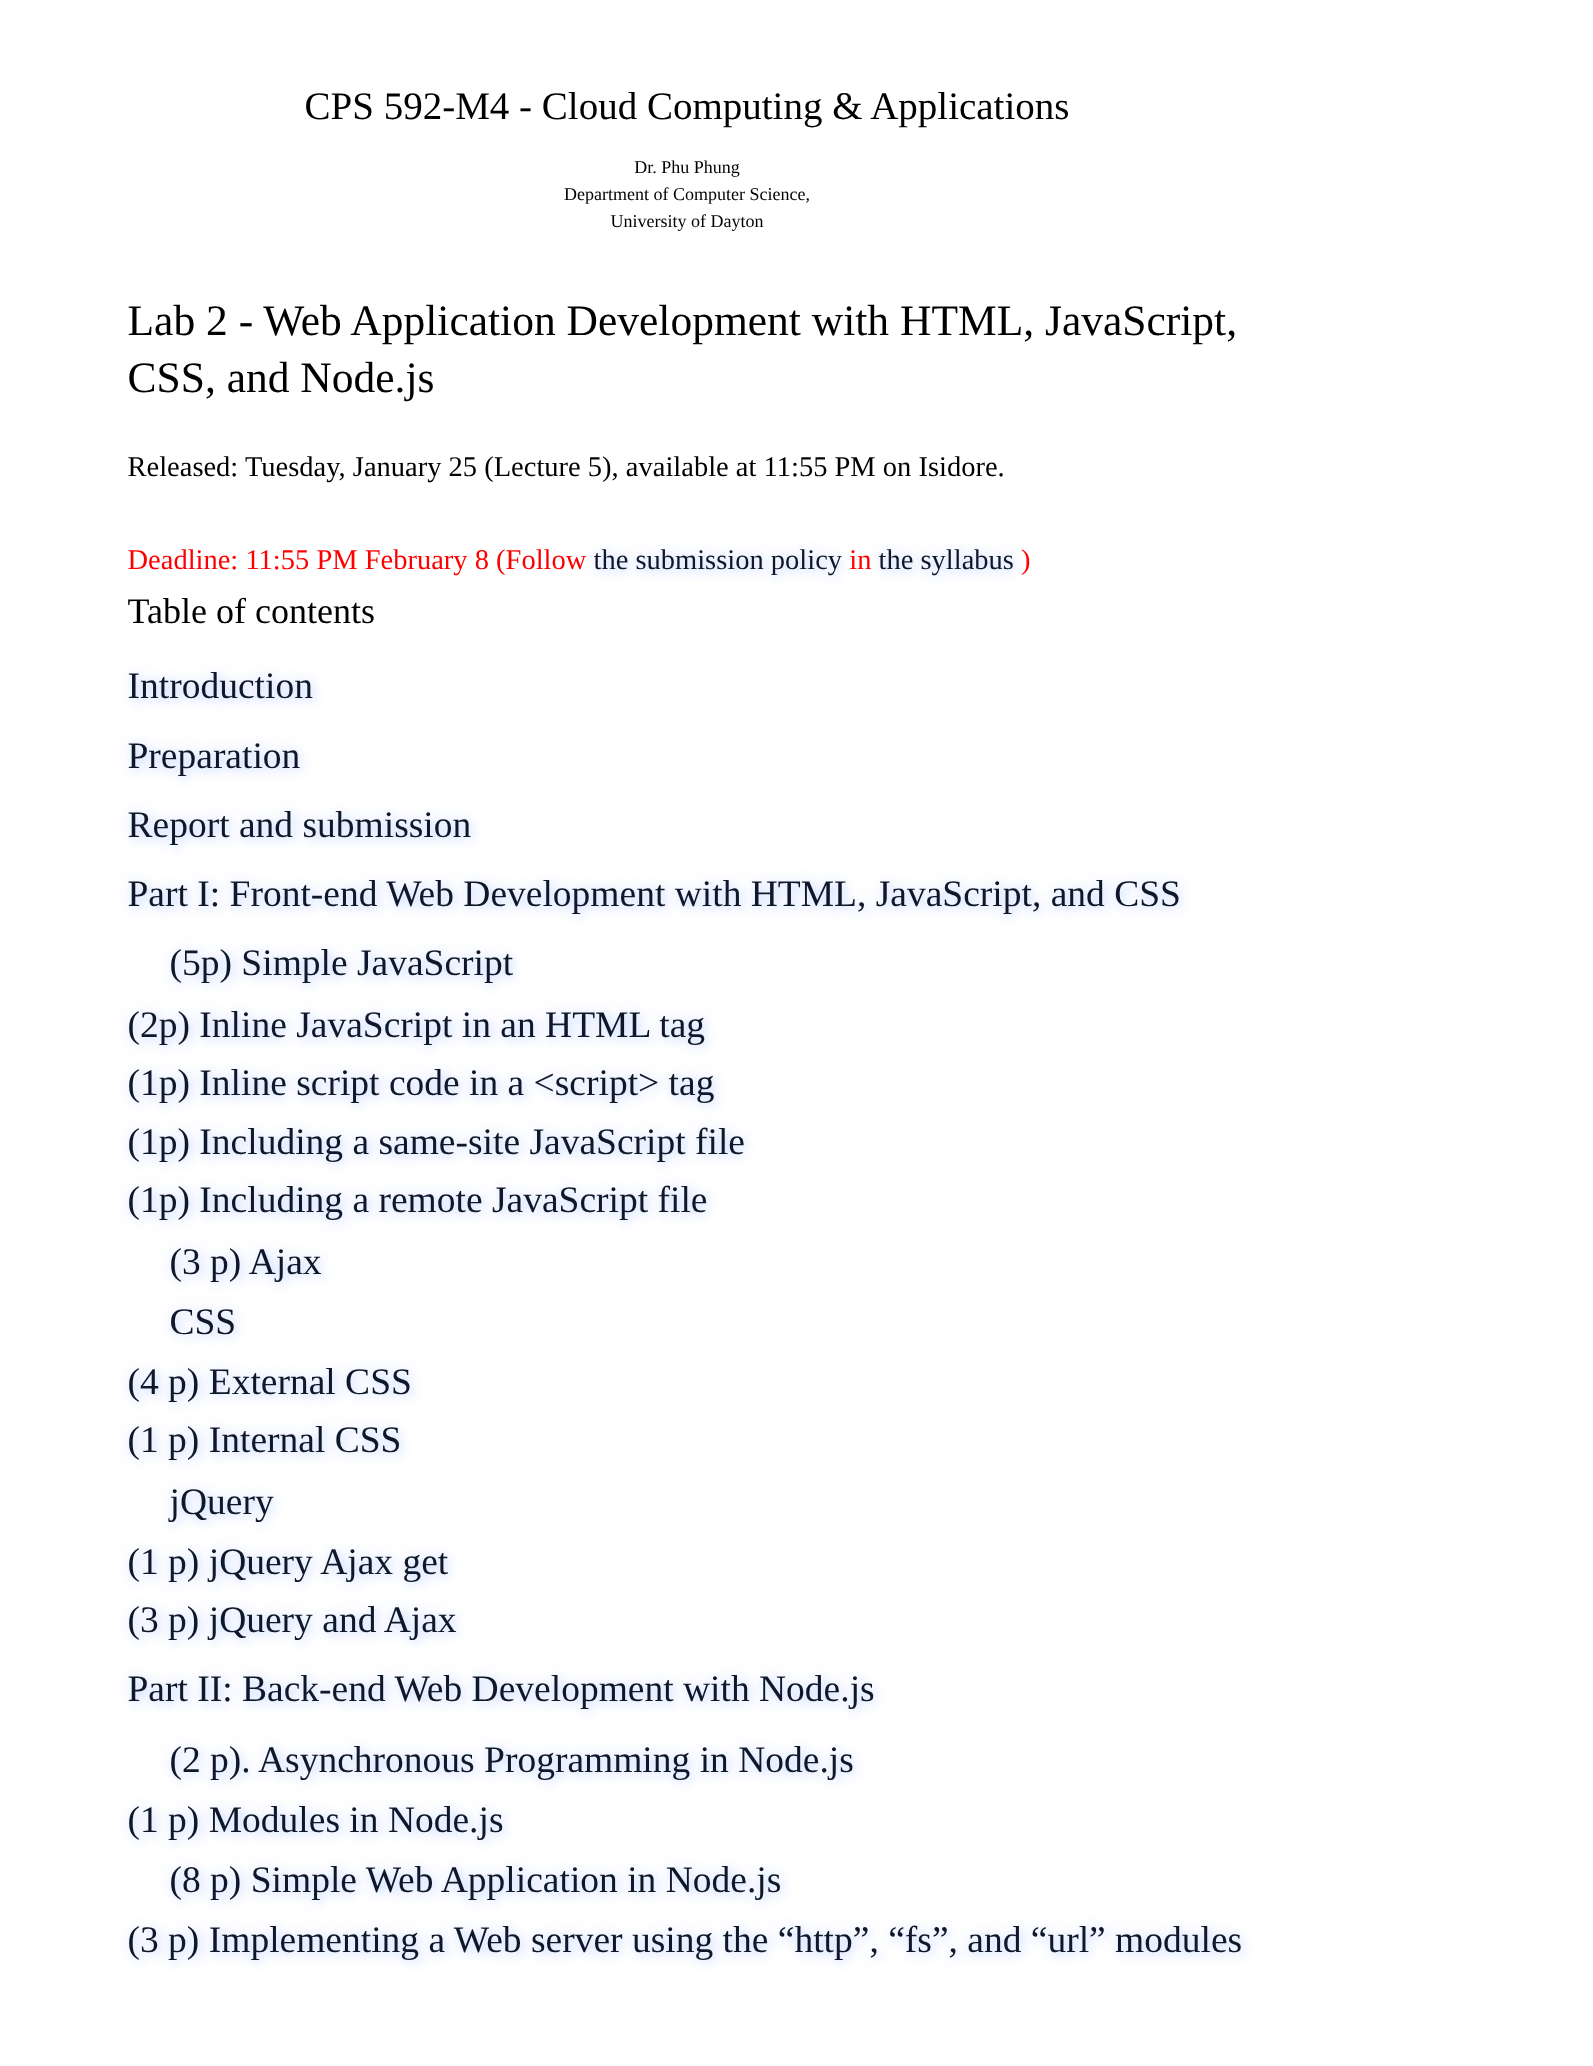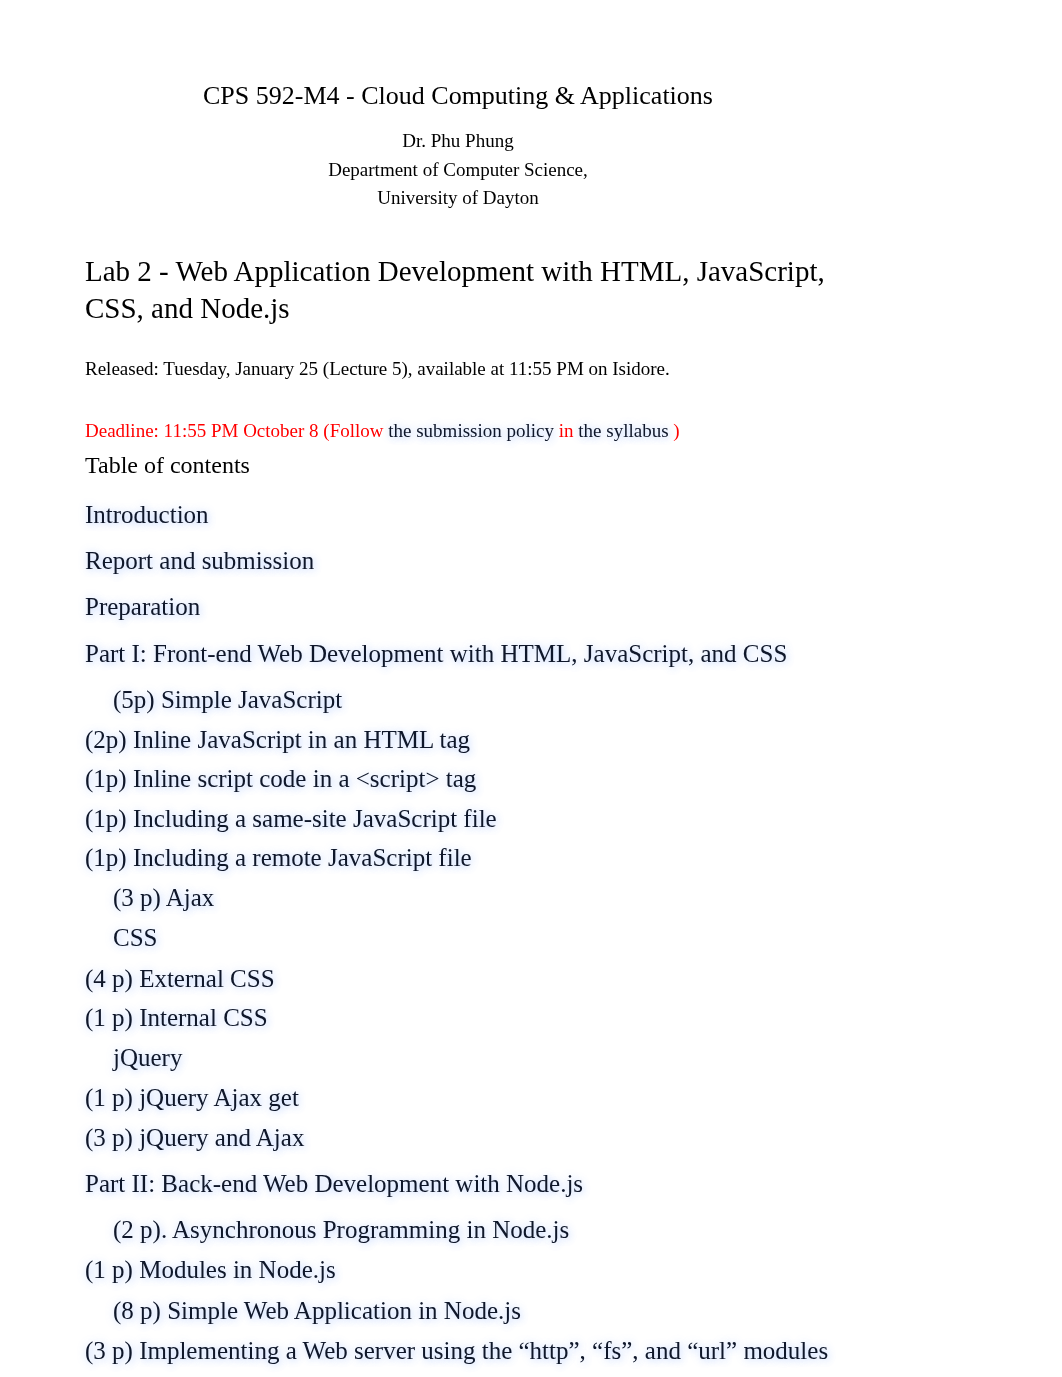--- a/index.html
+++ b/index.html
@@ -5,32 +5,32 @@
   body {
     margin: 0;
     padding: 0;
     font-family: "Times New Roman", Times, serif;
     background: #fff;
     color: #000;
   }
   .page {
     width: 916px;
     min-height: 1377px;
-    padding: 81px 85px 0 85px;
+    padding: 56px 85px 0 85px;
     box-sizing: border-box;
   }
   .course-title {
     text-align: center;
     font-size: 26px;
     font-weight: normal;
     margin: 0 0 16px 0;
   }
   .center-block {
     text-align: center;
-    font-size: 19px;
+    font-size: 12px;
     line-height: 1.5;
   }
   .center-block div { margin: 0; }
   h1.lab-title {
     text-align: left;
     font-size: 29px;
     font-weight: normal;
     margin: 40px 0 30px 0;
     line-height: 1.3;
   }
@@ -72,34 +72,34 @@
     <div>Dr. Phu Phung</div>
     <div>Department of Computer Science,</div>
     <div>University of Dayton</div>
   </div>
 
   <h1 class="lab-title">Lab 2 - Web Application Development with HTML, JavaScript, CSS, and Node.js</h1>
 
   <div class="released">Released: Tuesday, January 25 (Lecture 5), available at 11:55 PM on Isidore.</div>
 
   <div class="deadline-line">
-    <span>Deadline: 11:55 PM October 8 (Follow </span>
+    <span>Deadline: 11:55 PM February 8 (Follow </span>
     <a class="link" href="#">the submission policy</a>
     <span> in </span>
     <a class="link" href="#">the syllabus</a>
     <span>)</span>
   </div>
 
   <h2 class="toc-heading">Table of contents</h2>
 
   <div class="toc">
 
     <div class="l0"><a class="link" href="#">Introduction</a></div>
+    <div class="l0"><a class="link" href="#">Preparation</a></div>
     <div class="l0"><a class="link" href="#">Report and submission</a></div>
-    <div class="l0"><a class="link" href="#">Preparation</a></div>
 
     <div class="l0"><a class="link" href="#">Part I: Front-end Web Development with HTML, JavaScript, and CSS</a></div>
       <div class="l1"><a class="link" href="#">(5p) Simple JavaScript</a></div>
         <div class="l2"><a class="link" href="#">(2p) Inline JavaScript in an HTML tag</a></div>
         <div class="l2"><a class="link" href="#">(1p) Inline script code in a &lt;script&gt; tag</a></div>
         <div class="l2"><a class="link" href="#">(1p) Including a same-site JavaScript file</a></div>
         <div class="l2"><a class="link" href="#">(1p) Including a remote JavaScript file</a></div>
       <div class="l1"><a class="link" href="#">(3 p) Ajax</a></div>
       <div class="l1"><a class="link" href="#">CSS</a></div>
         <div class="l2"><a class="link" href="#">(4 p) External CSS</a></div>

